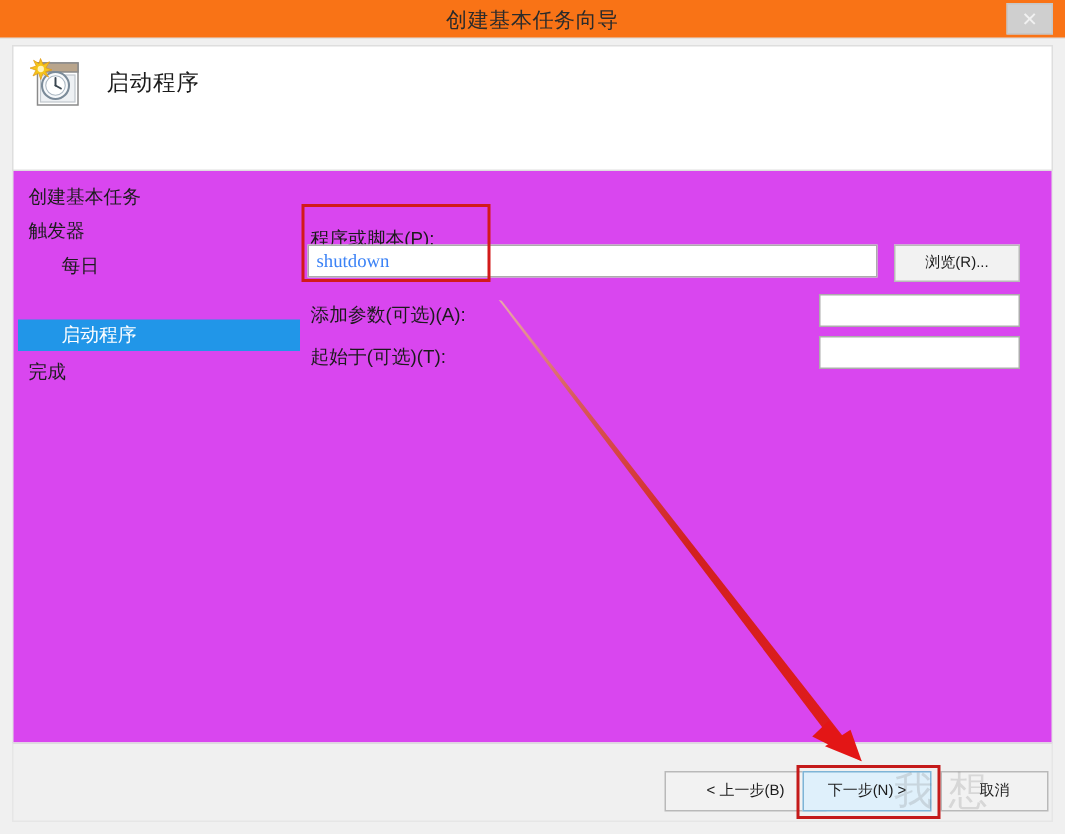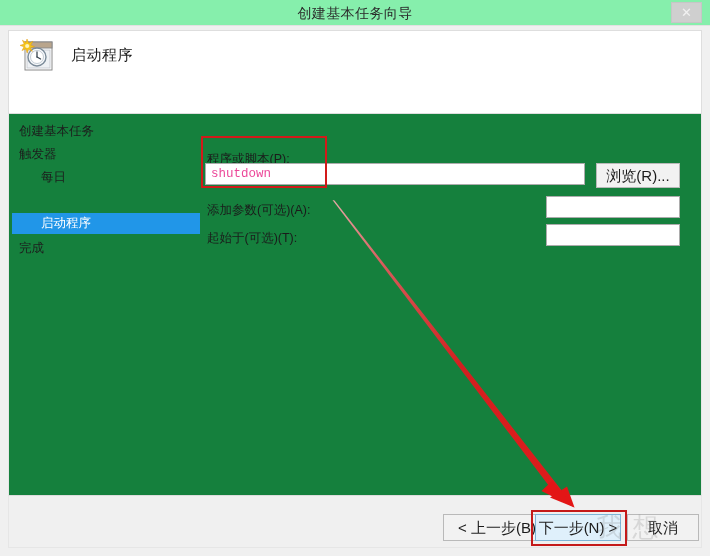--- a/index.html
+++ b/index.html
@@ -18,21 +18,21 @@
     background: #f0f0f0;
     box-sizing: border-box;
   }
 
   
   #titlebar {
     position: absolute;
     left: 0; top: 0;
     width: 710px;
     height: 26px;
-    background: #86efac;
+    background: #f97316;
     border-bottom: 1px solid #e2e2e2;
     box-sizing: border-box;
   }
   #title-text {
     position: absolute;
     left: 0; top: 3px;
     width: 710px;
     text-align: center;
     font-size: 14px;
     color: #2b2b2b;
@@ -78,21 +78,21 @@
     color: #1b1b1b;
     letter-spacing: 0.5px;
   }
 
   
   #body-area {
     position: absolute;
     left: 8px; top: 114px;
     width: 694px;
     height: 381px;
-    background: #15803d;
+    background: #d946ef;
     border-left: 1px solid #e6e6e6;
     border-right: 1px solid #e6e6e6;
     box-sizing: border-box;
   }
 
   
   #sidebar {
     position: absolute;
     left: 0; top: 0;
     width: 192px;
@@ -131,34 +131,34 @@
     font-size: 12.5px;
     color: #1b1b1b;
     white-space: nowrap;
     line-height: 16px;
   }
   .text-input {
     position: absolute;
     background: #ffffff;
     border: 1px solid #acacac;
     box-sizing: border-box;
-    font-family: Liberation Mono, monospace;
+    font-family: Liberation Serif, serif;
     font-size: 12.5px;
-    color: #ec4899;
+    color: #3b82f6;
     padding: 0 5px;
     outline: none;
     line-height: 20px;
   }
   .btn {
     position: absolute;
     background: #f2f2f2;
     border: 1px solid #b9b9b9;
     box-sizing: border-box;
     font-family: "Liberation Sans", "DejaVu Sans", sans-serif;
-    font-size: 15px;
+    font-size: 10px;
     color: #1b1b1b;
     text-align: center;
     line-height: 22px;
     white-space: nowrap;
     padding: 0;
   }
   #browse-button {
     left: 596px; top: 163px;
     width: 84px; height: 25px;
     line-height: 23px;

